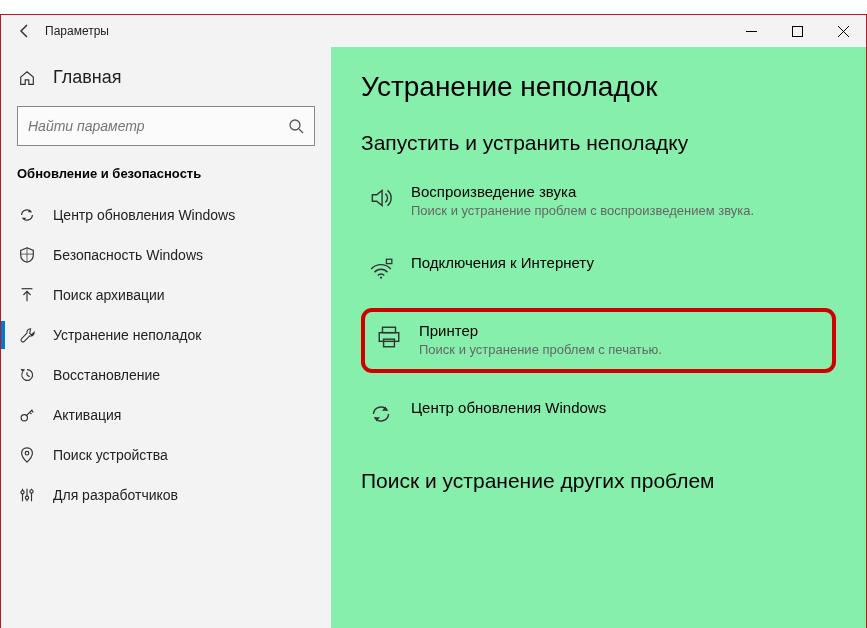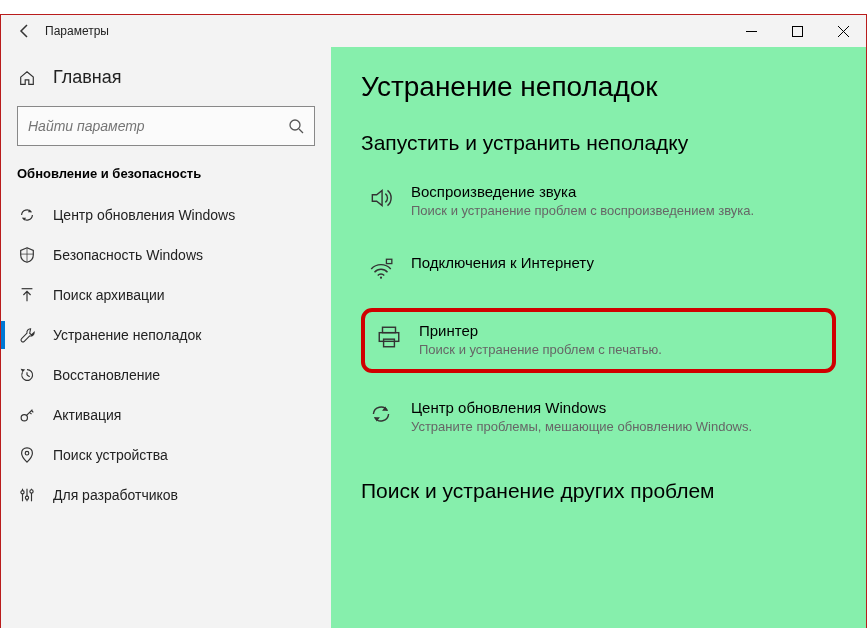--- a/index.html
+++ b/index.html
@@ -234,21 +234,20 @@
 
         <div class="t-item">
           <span class="t-icon">
             <svg width="26" height="26" viewBox="0 0 24 24">
                 <path d="M5 12 a7 7 0 0 1 13 -3 M19 12 a7 7 0 0 1 -13 3" stroke="#333" stroke-width="1.3" fill="none"></path>
                 <path d="M16 5 L18 9 L13 9 Z M8 19 L6 15 L11 15 Z" fill="#333"></path>
               </svg>
           </span>
           <div class="t-body">
             <div class="t-title">Центр обновления Windows</div>
-            <div class="t-desc">Устраните проблемы, мешающие обновлению Windows.</div>
           </div>
         </div>
 
       </div>
 
       <h2 class="subheading" style="margin-top:34px;">Поиск и устранение других проблем</h2>
     </div>
 
   </div>
 </div>

